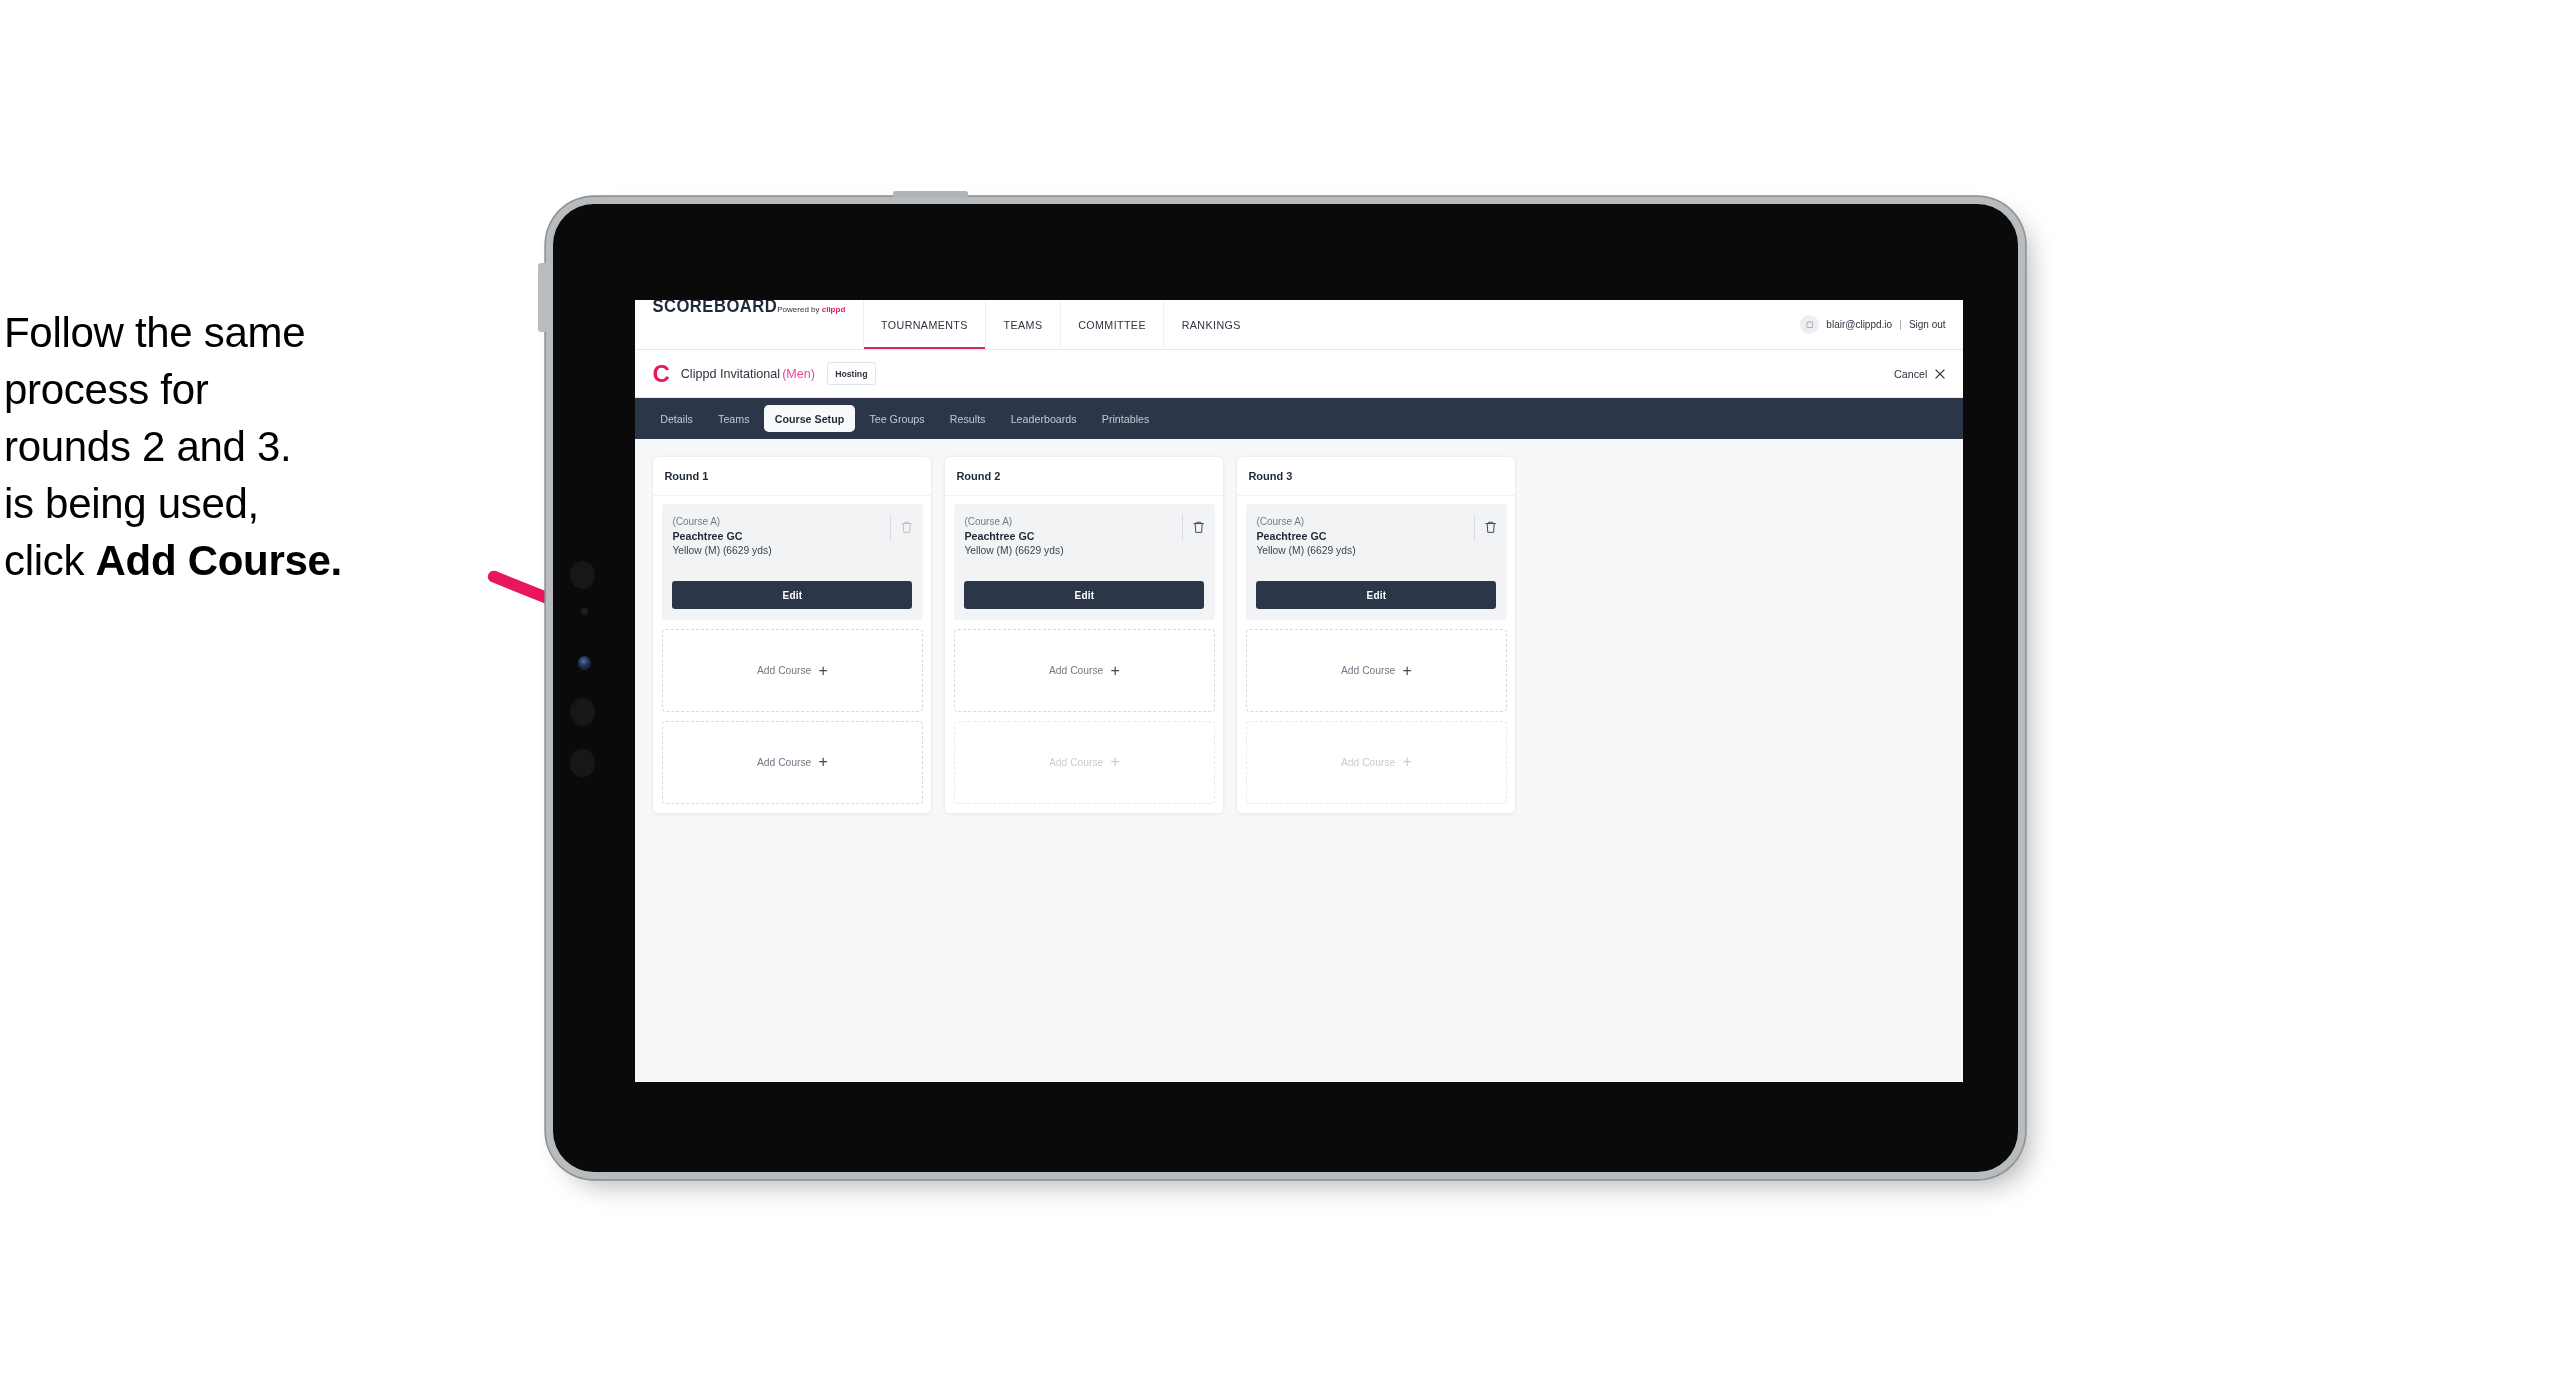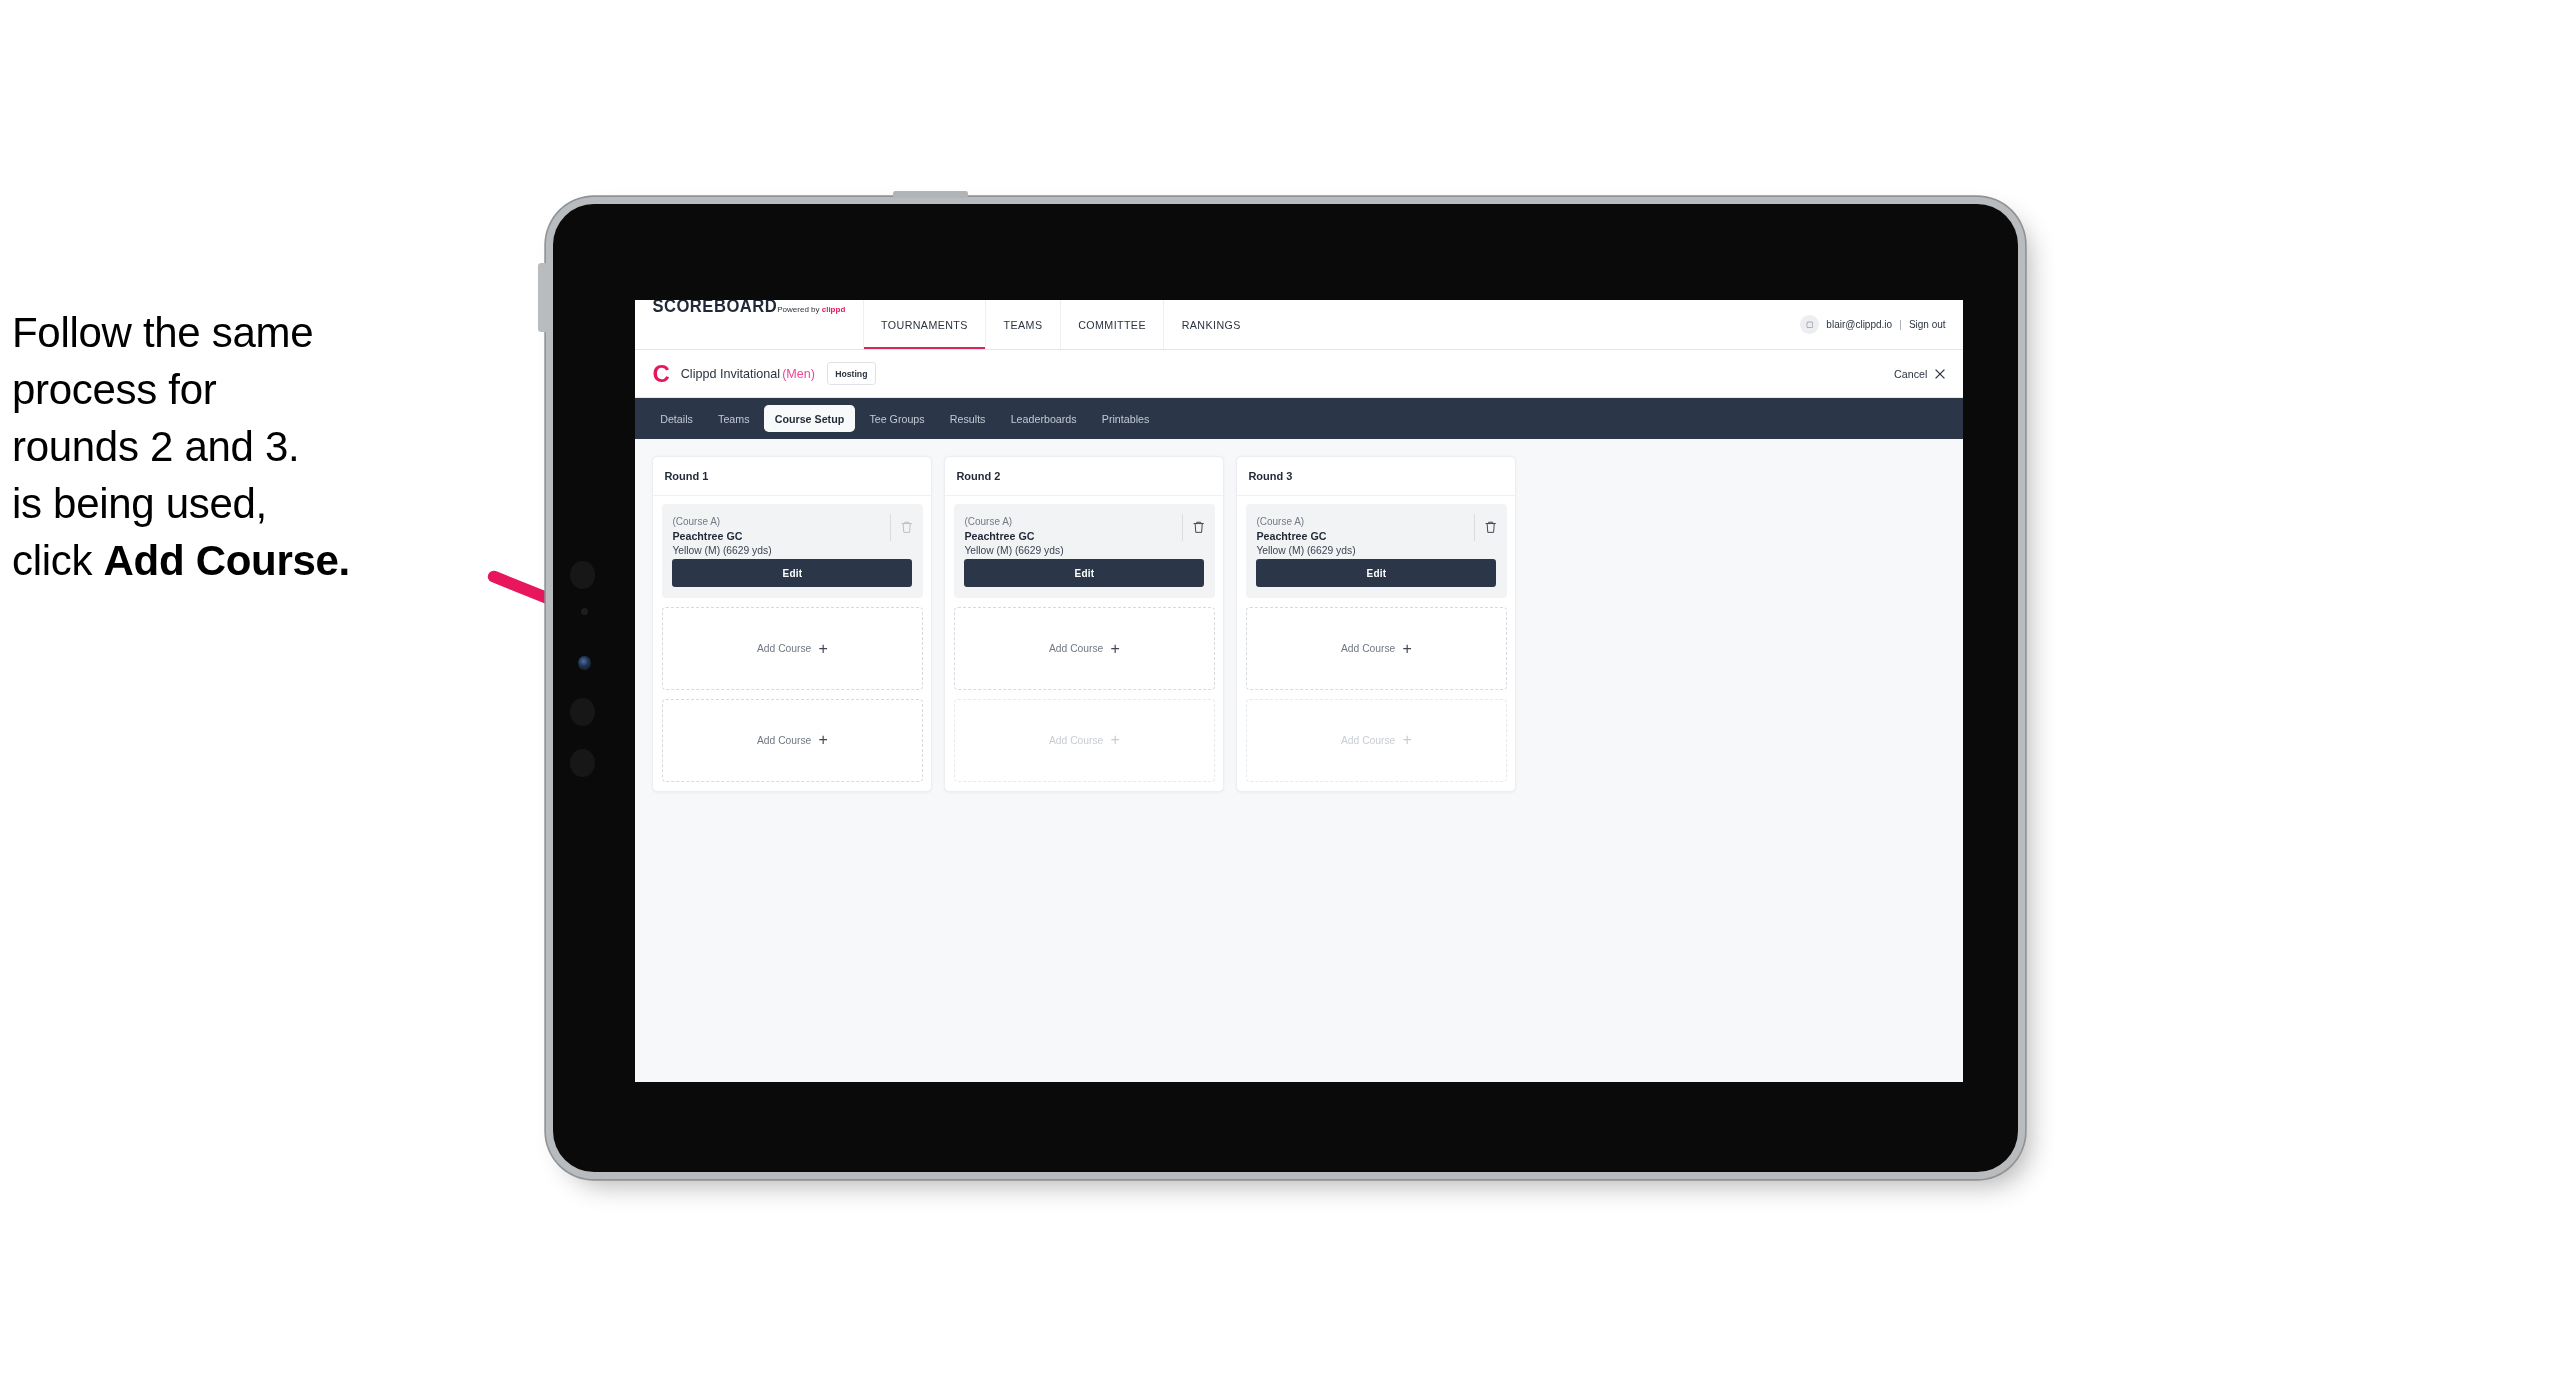--- a/index.html
+++ b/index.html
@@ -11,21 +11,21 @@
     width: 2576px;
     height: 1386px;
     position: relative;
     font-family: "Liberation Sans", sans-serif;
     overflow: hidden;
   }
 
   
   #annotation {
     position: absolute;
-    left: 12px;
+    left: 4px;
     top: 304px;
     width: 505px;
     font-size: 42px;
     line-height: 1.36;
     color: #000000;
     font-family: "Liberation Sans", sans-serif;
     letter-spacing: -0.3px;
   }
   #annotation .bold { font-weight: bold; }
 
@@ -260,21 +260,21 @@
   .card-actions {
     position: absolute;
     right: 9.5px; top: 9.5px;
     display: flex; align-items: center; gap: 8.7px;
   }
   .vdivider { width: 0.8px; height: 27px; background: #d9dce0; }
   .trash-btn { cursor: pointer; display: block; }
   .trash-btn.faded { opacity: 0.30; }
 
   .edit-btn {
-    margin-top: 0;
+    margin-top: 22px;
     background: #2b3648;
     color: #ffffff;
     border-radius: 3.2px;
     text-align: center;
     font-size: 10px;
     font-weight: bold;
     padding: 8.7px 0;
     cursor: pointer;
     letter-spacing: 0.2px;
   }

